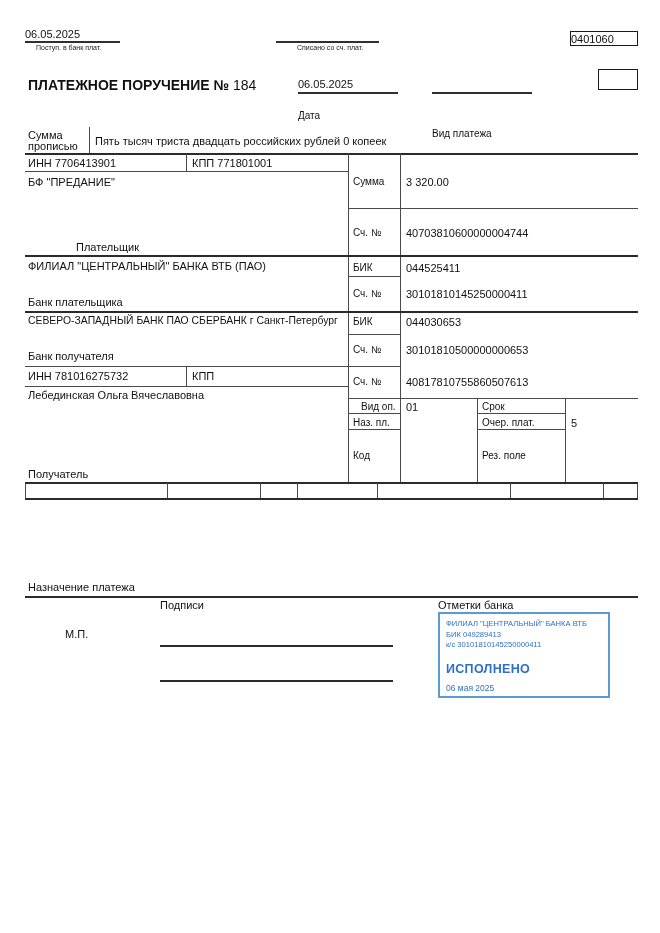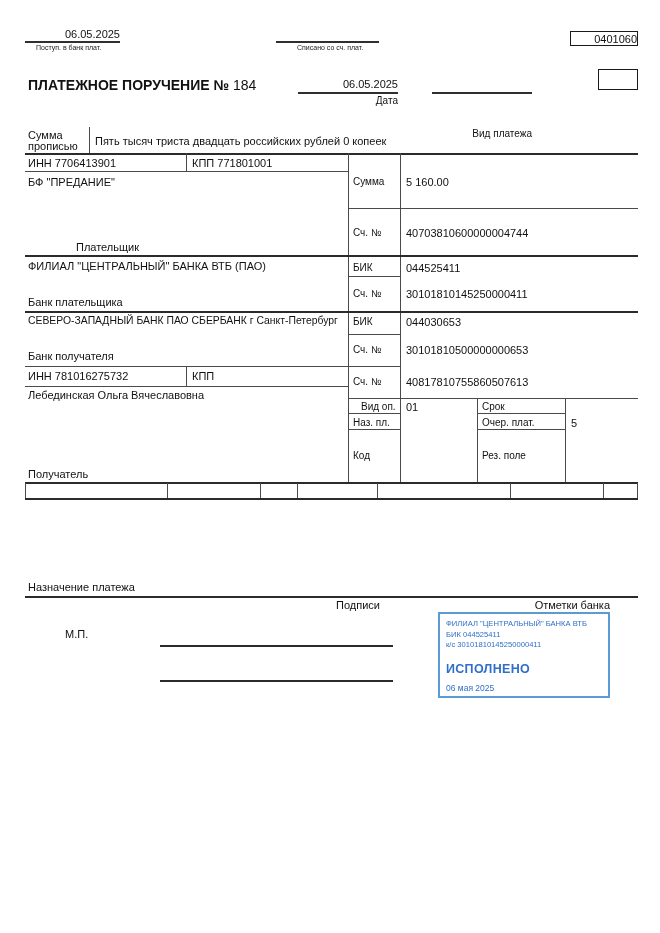--- a/index.html
+++ b/index.html
@@ -5,21 +5,21 @@
   html,body { margin:0; padding:0; background:#ffffff; }
   .page {
     position:relative; width:660px; height:933px; background:#fff;
     font-family:"Liberation Sans", sans-serif; color:#111; overflow:hidden;
   }
   .t { position:absolute; font-size:11px; line-height:1.15; white-space:nowrap; color:#111; }
   .b { font-weight:bold; }
   .tiny { font-size:7px; color:#1a1a1a; }
   .sm { font-size:10px; }
   .cond { font-size:10.4px; }
-  .ctr { text-align:right; }
+  .ctr { text-align:left; }
   .hl { position:absolute; height:1px; background:#4a4a4a; }
   .hl.md { height:1.5px; background:#2f2f2f; }
   .hl.thick { height:2px; background:#2b2b2b; }
   .vl { position:absolute; width:1px; background:#4a4a4a; }
   .box { position:absolute; border:1.5px solid #1a1a1a; box-sizing:border-box; }
   .sig { position:absolute; height:2px; background:#2b2b2b; }
   .stamp {
     position:absolute; left:438px; top:612px; width:172px; height:86px;
     border:2px solid #5b9bd5; box-sizing:border-box; padding:5px 6px 0 6px;
     color:#2e6fc8;
@@ -44,21 +44,21 @@
     <div class="t ctr" style="left:0;top:1px;width:100%;">0401060</div>
   </div>
 
   <div class="t b" style="left:28px;top:77px;font-size:14px;">
     <span>ПЛАТЕЖНОЕ ПОРУЧЕНИЕ №</span>
     <span style="font-weight:normal;">184</span>
   </div>
 
   <div class="t ctr" style="left:298px;top:78px;width:100px;">06.05.2025</div>
   <div class="hl md" style="left:298px;top:92px;width:100px;"></div>
-  <div class="t sm ctr" style="left:298px;top:95px;width:100px;">Дата</div>
+  <div class="t sm ctr" style="left:298px;top:110px;width:100px;">Дата</div>
 
   <div class="hl md" style="left:432px;top:92px;width:100px;"></div>
   <div class="t sm ctr" style="left:432px;top:84px;width:100px;margin-top:44px;">Вид платежа</div>
 
   <div class="box" style="left:598px;top:69px;width:40px;height:21px;"></div>
 
   <div class="t" style="left:28px;top:130px;width:58px;white-space:normal;line-height:11px;">Сумма прописью</div>
   <div class="vl" style="left:89px;top:127px;height:26px;"></div>
   <div class="t" style="left:95px;top:135px;">Пять тысяч триста двадцать российских рублей 0 копеек</div>
   <div class="hl thick" style="left:25px;top:153px;width:613px;"></div>
@@ -68,21 +68,21 @@
   <div class="t" style="left:192px;top:157px;">КПП 771801001</div>
   <div class="hl" style="left:25px;top:171px;width:323px;"></div>
 
   <div class="t" style="left:28px;top:176px;">БФ "ПРЕДАНИЕ"</div>
   <div class="t" style="left:28px;top:241px;padding-left:48px;">Плательщик</div>
 
   <div class="vl" style="left:348px;top:153px;height:330px;"></div>
   <div class="vl" style="left:400px;top:153px;height:330px;"></div>
 
   <div class="t sm" style="left:353px;top:176px;">Сумма</div>
-  <div class="t" style="left:406px;top:176px;">5 160.00</div>
+  <div class="t" style="left:406px;top:176px;">3 320.00</div>
   <div class="hl" style="left:348px;top:208px;width:290px;"></div>
 
   <div class="t sm" style="left:353px;top:227px;">Сч. №</div>
   <div class="t" style="left:406px;top:227px;">40703810600000004744</div>
   <div class="hl thick" style="left:25px;top:255px;width:613px;"></div>
 
   <div class="t" style="left:28px;top:260px;">ФИЛИАЛ "ЦЕНТРАЛЬНЫЙ" БАНКА ВТБ (ПАО)</div>
   <div class="t" style="left:28px;top:296px;">Банк плательщика</div>
   <div class="t sm" style="left:353px;top:262px;">БИК</div>
   <div class="t" style="left:406px;top:262px;">044525411</div>
@@ -146,19 +146,19 @@
 
   <div class="t ctr" style="left:160px;top:599px;width:220px;">Подписи</div>
   <div class="t ctr" style="left:438px;top:599px;width:172px;">Отметки банка</div>
 
   <div class="t" style="left:65px;top:628px;">М.П.</div>
   <div class="sig" style="left:160px;top:645px;width:233px;"></div>
   <div class="sig" style="left:160px;top:680px;width:233px;"></div>
 
   <div class="stamp">
     <div class="s1">ФИЛИАЛ "ЦЕНТРАЛЬНЫЙ" БАНКА ВТБ</div>
-    <div class="s1">БИК 044525411</div>
+    <div class="s1">БИК 049289413</div>
     <div class="s1">к/с 30101810145250000411</div>
     <div class="status">ИСПОЛНЕНО</div>
     <div class="sdate">06 мая 2025</div>
   </div>
 
 </div>
 
 </body></html>

